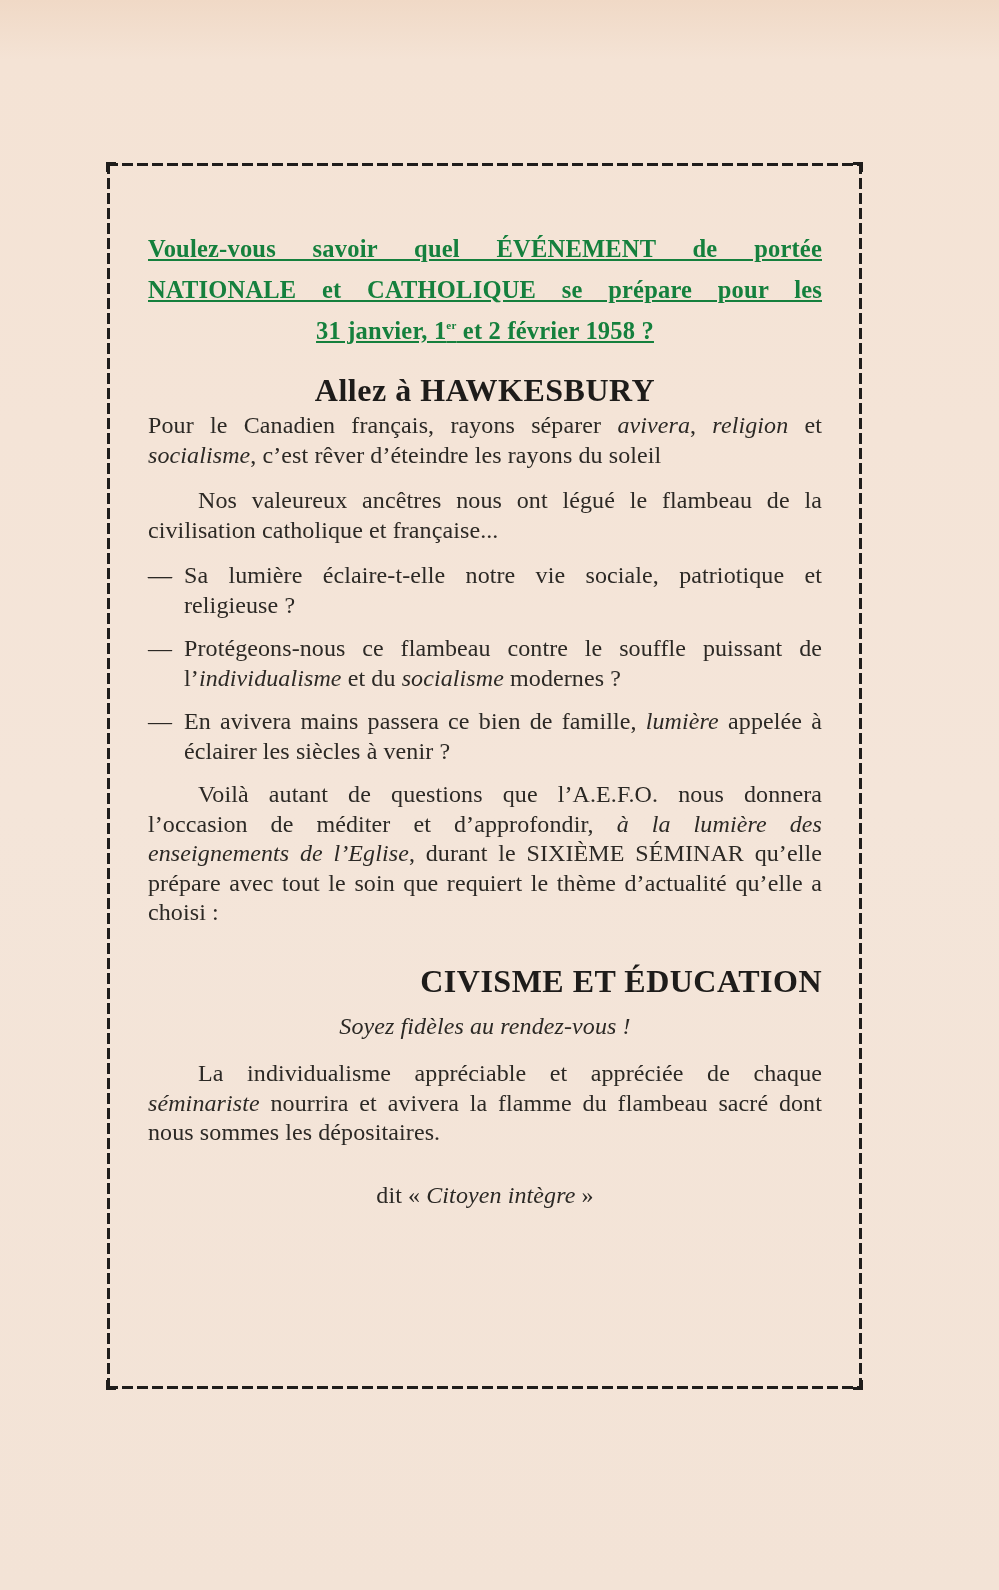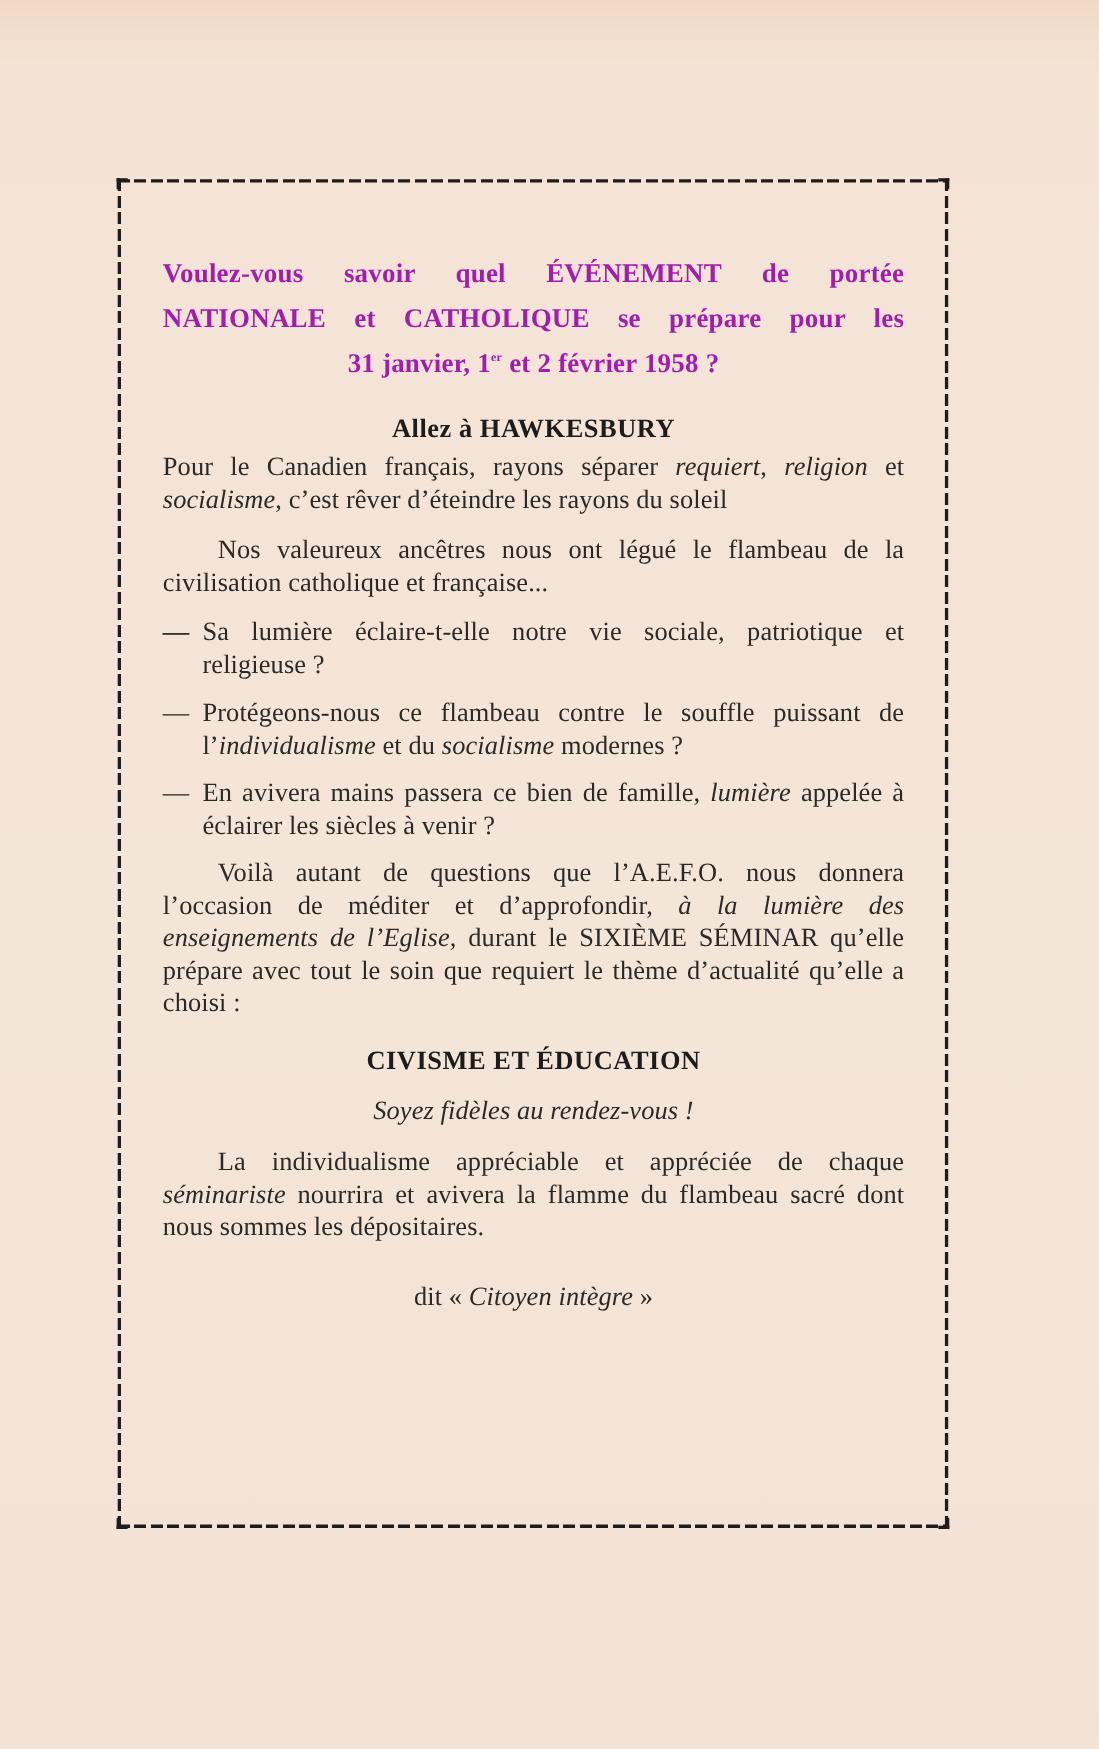--- a/index.html
+++ b/index.html
@@ -30,27 +30,27 @@
   .corner.tl { left: -1px; top: -1px; border-left-width: 3px; border-top-width: 3px; }
   .corner.tr { right: -1px; top: -1px; border-right-width: 3px; border-top-width: 3px; }
   .corner.bl { left: -1px; bottom: -1px; border-left-width: 3px; border-bottom-width: 3px; }
   .corner.br { right: -1px; bottom: -1px; border-right-width: 3px; border-bottom-width: 3px; }
 
   .content {
     position: absolute; left: 148px; top: 228px; width: 674px;
   }
   .heading {
     font-family: "Liberation Serif", "DejaVu Serif", serif;
-    font-weight: bold; font-size: 24.5px; line-height: 41px; color: #a21caf;
-    text-align: justify; text-align-last: justify; letter-spacing: 0.2px;
+    font-weight: bold; font-size: 24.5px; line-height: 41px; color: #15803d;
+    text-align: justify; text-align-last: justify; letter-spacing: 0.2px; text-decoration: underline;
   }
   .heading .center-line { display: block; text-align-last: center; }
   .bold-center {
     font-family: "Liberation Serif", "DejaVu Serif", serif;
-    font-weight: bold; font-size: 24px; text-align: center; color: #1e1c1a;
+    font-weight: bold; font-size: 32px; text-align: center; color: #1e1c1a;
     letter-spacing: 0.5px;
   }
   .body-text {
     font-family: "Liberation Serif", "DejaVu Serif", serif;
     font-size: 24px; line-height: 29.5px; color: #2c2925;
     text-align: justify; letter-spacing: 0.1px;
   }
   .indent { text-indent: 50px; }
   .dash-item { position: relative; padding-left: 36px; margin-top: 14px; }
   .dash-item .dash { position: absolute; left: 0; top: 0; }
@@ -75,21 +75,21 @@
 <div class="content">
 
   <div class="heading">
     <span style="display:block">Voulez-vous savoir quel ÉVÉNEMENT de portée</span>
     <span style="display:block">NATIONALE et CATHOLIQUE se prépare pour les</span>
     <span class="center-line"><span>31 janvier, 1</span><sup>er</sup><span> et 2 février 1958 ?</span></span>
   </div>
 
   <div class="bold-center" style="margin-top:22px; line-height:34px;">Allez à HAWKESBURY</div>
 
-  <p class="body-text" style="margin:4px 0 0 0;"><span>Pour le Canadien français, rayons séparer </span><i>requiert</i><span>, </span><i>religion</i><span> et </span><i>socialisme</i><span>, c’est rêver d’éteindre les rayons du soleil</span></p>
+  <p class="body-text" style="margin:4px 0 0 0;"><span>Pour le Canadien français, rayons séparer </span><i>avivera</i><span>, </span><i>religion</i><span> et </span><i>socialisme</i><span>, c’est rêver d’éteindre les rayons du soleil</span></p>
 
   <p class="body-text indent" style="margin:16px 0 0 0;">Nos valeureux ancêtres nous ont légué le flambeau de la civilisation catholique et française...</p>
 
   <div class="body-text dash-item" style="margin-top:16px;">
     <span class="dash">—</span>
   </div>
 
   <div class="body-text dash-item">
     <span class="dash">—</span>
     <span>Sa lumière éclaire-t-elle notre vie sociale, patriotique et religieuse ?</span>
@@ -100,21 +100,21 @@
     <span><span>Protégeons-nous ce flambeau contre le souffle puissant de l’</span><i>individualisme</i><span> et du </span><i>socialisme</i><span> modernes ?</span></span>
   </div>
 
   <div class="body-text dash-item">
     <span class="dash">—</span>
     <span><span>En avivera mains passera ce bien de famille, </span><i>lumière</i><span> appelée à éclairer les siècles à venir ?</span></span>
   </div>
 
   <p class="body-text indent" style="margin:14px 0 0 0;"><span>Voilà autant de questions que l’A.E.F.O. nous donnera l’occasion de méditer et d’approfondir, </span><i>à la lumière des enseignements de l’Eglise</i><span>, durant le SIXIÈME SÉMINAR qu’elle prépare avec tout le soin que requiert le thème d’actualité qu’elle a choisi :</span></p>
 
-  <div class="bold-center" style="margin-top:20px; line-height:34px;">CIVISME ET ÉDUCATION</div>
+  <div class="bold-center" style="margin-top:36px; line-height:34px;text-align:right;">CIVISME ET ÉDUCATION</div>
 
   <div class="body-text center" style="margin-top:14px;"><i>Soyez fidèles au rendez-vous !</i></div>
 
   <p class="body-text indent" style="margin:18px 0 0 0;"><span>La individualisme appréciable et appréciée de chaque </span><i>séminariste</i><span> nourrira et avivera la flamme du flambeau sacré dont nous sommes les dépositaires.</span></p>
 
   <div class="body-text center" style="margin-top:30px; line-height:34px;">
     <div><span>dit « </span><i>Citoyen intègre</i><span> »</span></div>
   </div>
 
 </div>

